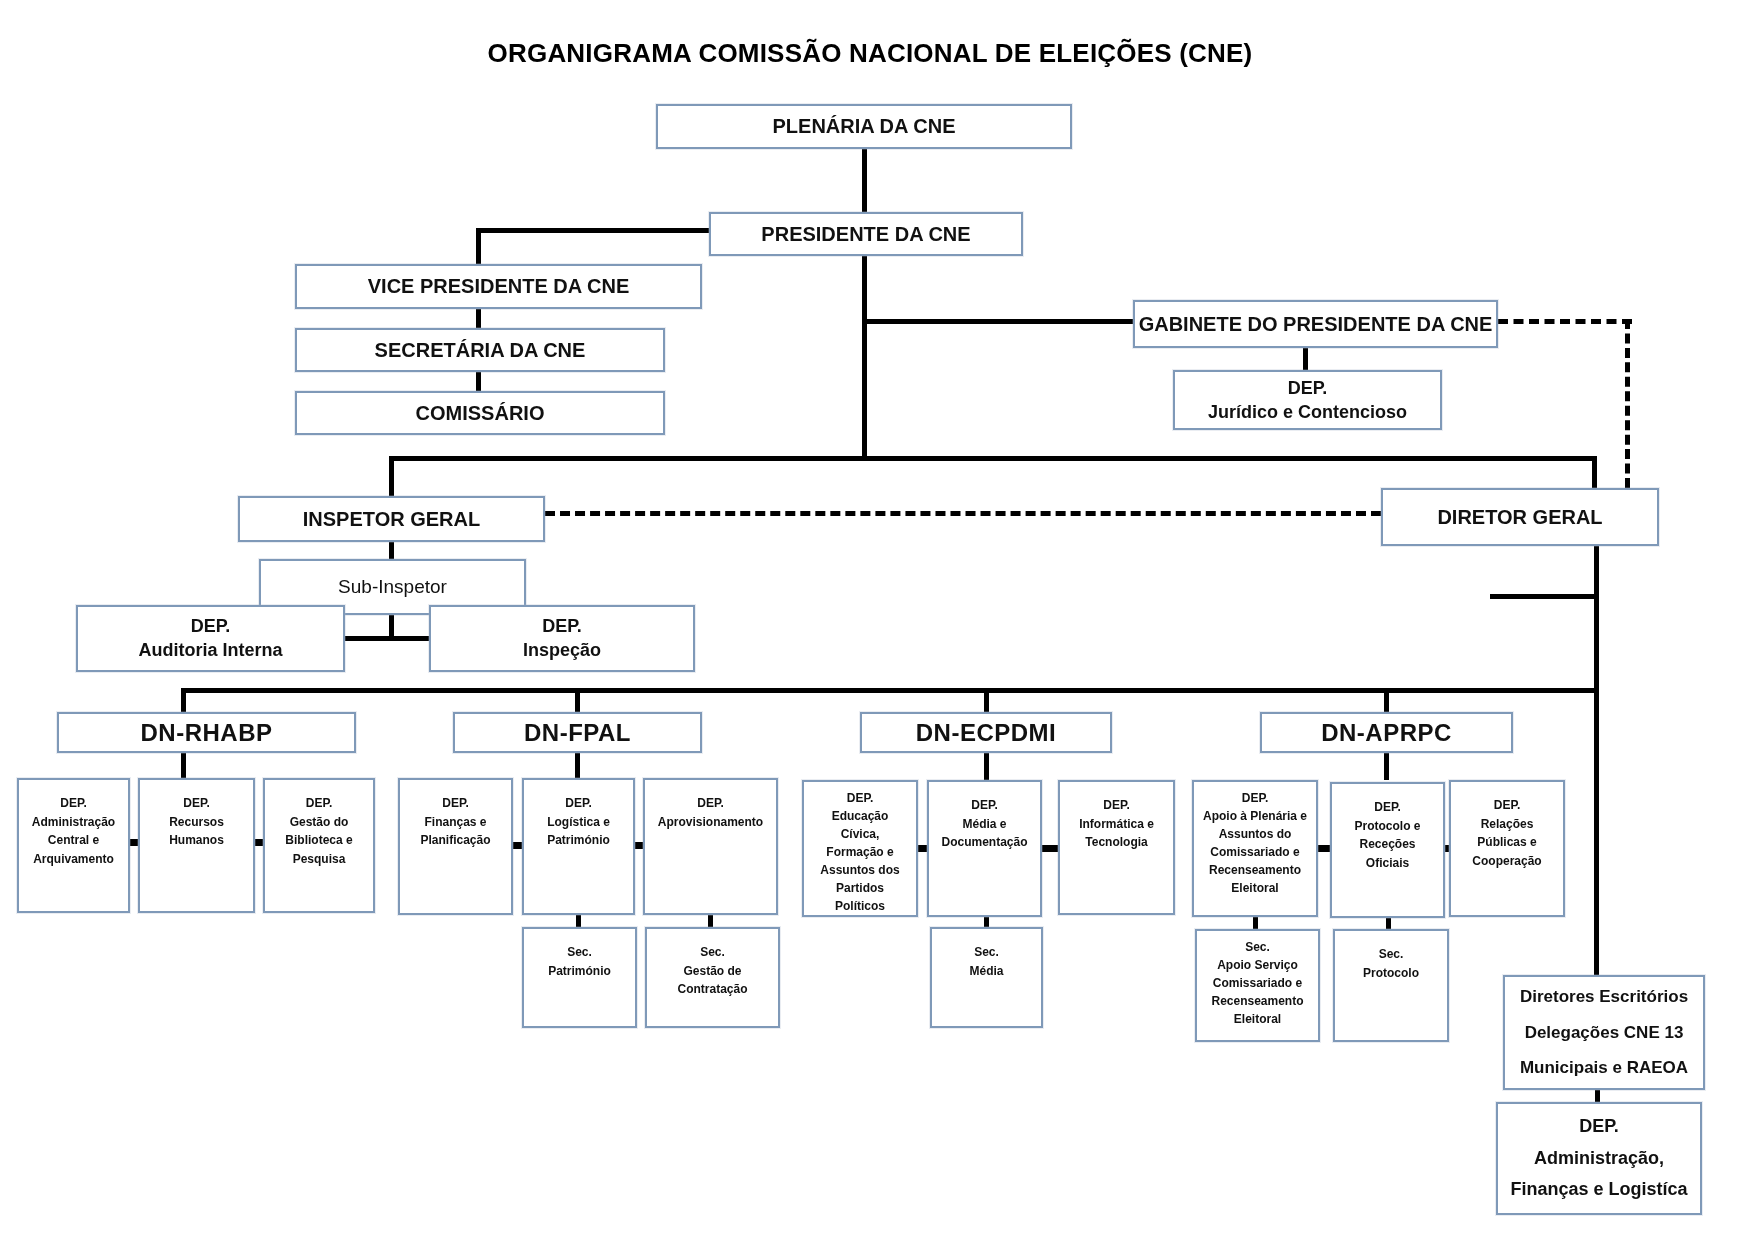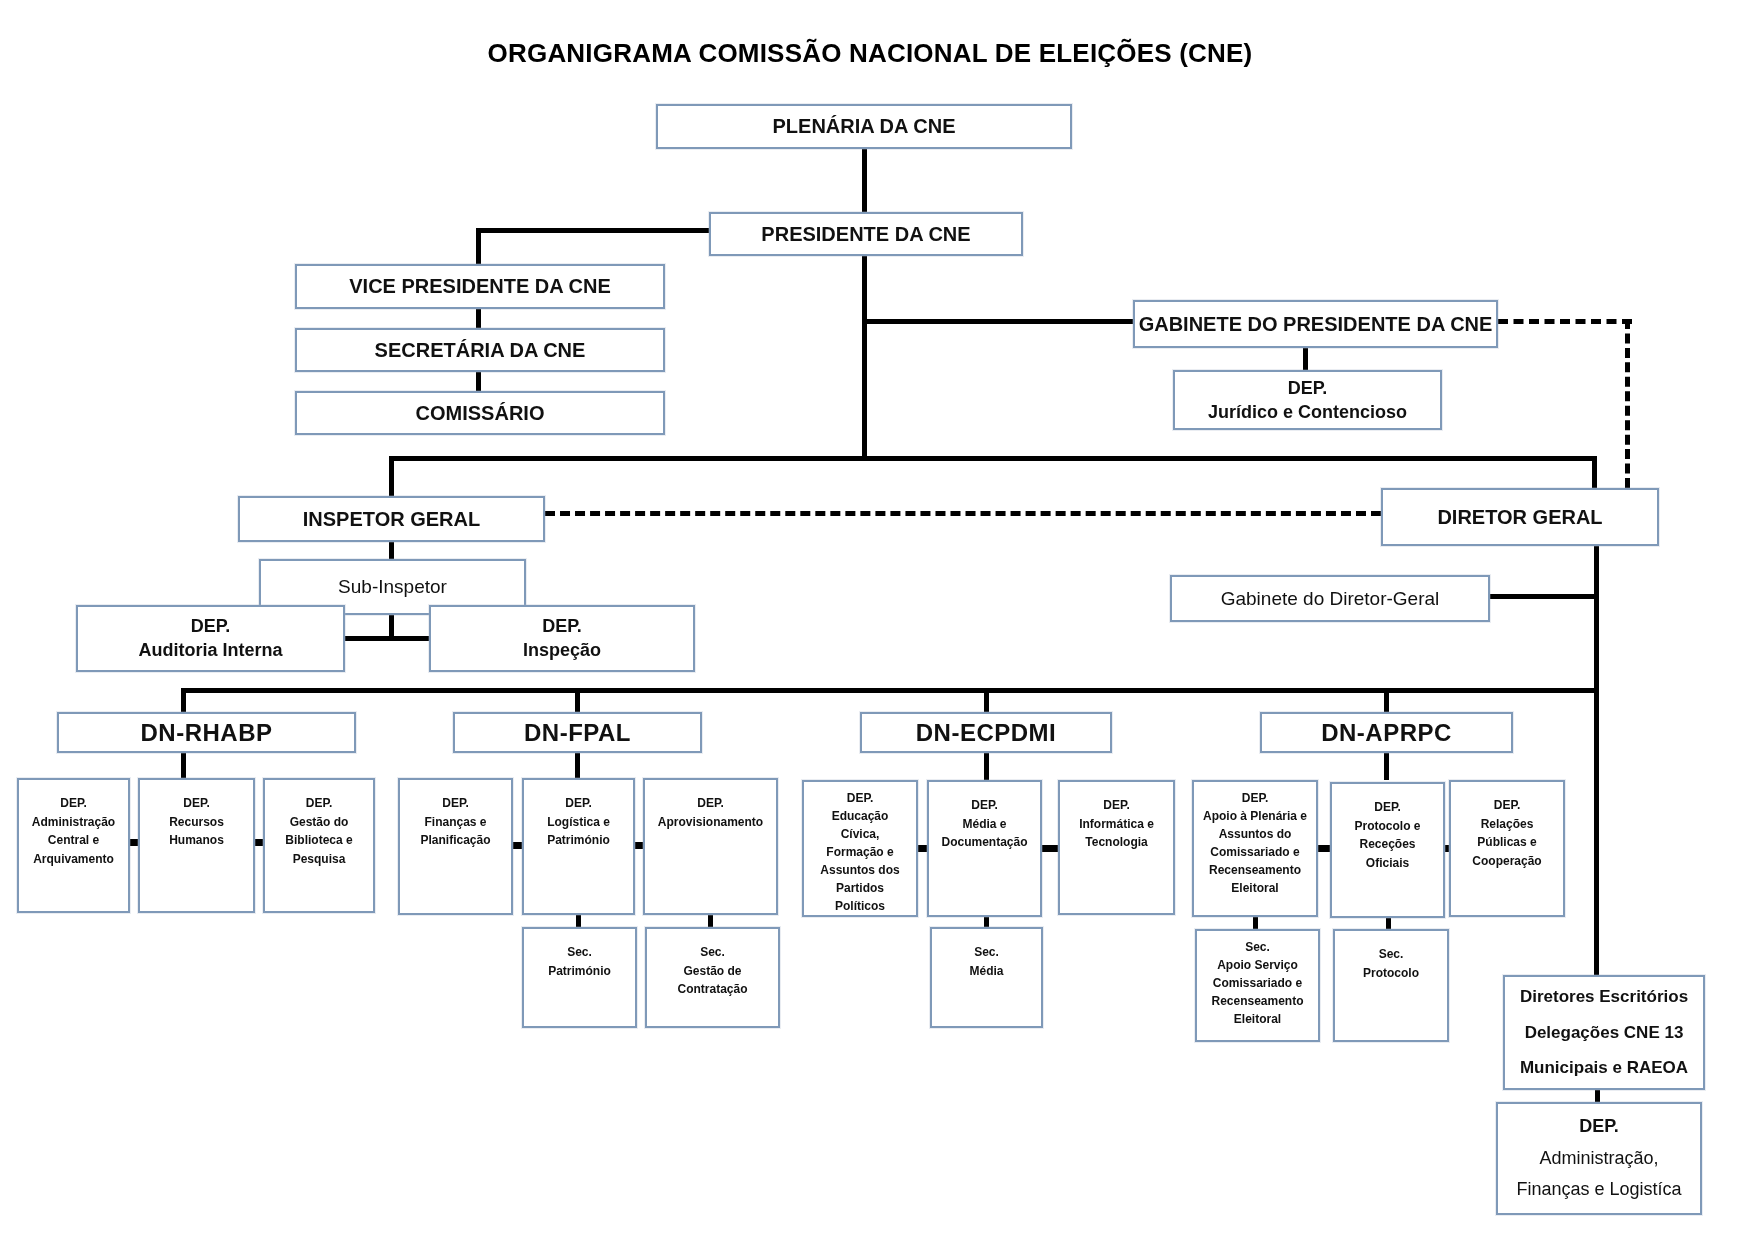--- a/index.html
+++ b/index.html
@@ -35,21 +35,21 @@
     justify-content:flex-start; padding-top:14px;
     white-space:pre-line;
   }
   .small.tight { padding-top:7px; line-height:1.5; }
   .dirbox {
     font-weight:bold; font-size:17px; line-height:2.1;
     white-space:pre-line;
   }
   .depadm { font-size:18px; line-height:1.75; }
   .depadm .t { font-weight:bold; }
-  .depadm .s { font-weight:normal; white-space:pre-line; }
+  .depadm .s { font-weight:bold; white-space:pre-line; }
   .hline  { position:absolute; height:5px; background:#000; }
   .hline2 { position:absolute; height:7px; background:#000; }
   .vline  { position:absolute; width:5px;  background:#000; }
   .dashh  { position:absolute; height:0; border-top:5px dashed #000; }
   .dashv  { position:absolute; width:0;  border-left:5px dashed #000; }
 </style>
 </head>
 <body>
 
 <div class="canvas">
@@ -94,34 +94,33 @@
   <div class="hline2" style="left:1443px;top:845px;width:10px"></div>
   <div class="vline" style="left:576px;top:915px;height:12px"></div>
   <div class="vline" style="left:708px;top:915px;height:12px"></div>
   <div class="vline" style="left:984px;top:917px;height:10px"></div>
   <div class="vline" style="left:1253px;top:917px;height:12px"></div>
   <div class="vline" style="left:1386px;top:918px;height:11px"></div>
   <div class="vline" style="left:1595px;top:1090px;height:12px"></div>
 
   <div class="box big" style="left:656px;top:104px;width:416px;height:45px">PLENÁRIA DA CNE</div>
   <div class="box big" style="left:709px;top:212px;width:314px;height:44px">PRESIDENTE DA CNE</div>
-  <div class="box big" style="left:295px;top:264px;width:370px;height:45px">VICE PRESIDENTE DA CNE</div>
+  <div class="box big" style="left:295px;top:264px;width:407px;height:45px">VICE PRESIDENTE DA CNE</div>
   <div class="box big" style="left:295px;top:328px;width:370px;height:44px">SECRETÁRIA DA CNE</div>
   <div class="box big" style="left:295px;top:391px;width:370px;height:44px">COMISSÁRIO</div>
   <div class="box big" style="left:1133px;top:300px;width:365px;height:48px">GABINETE DO PRESIDENTE DA CNE</div>
 
   <div class="box dep-lg" style="left:1173px;top:370px;width:269px;height:60px">
     <span class="t">DEP.</span>
     <span class="s">Jurídico e Contencioso</span>
   </div>
 
   <div class="box big" style="left:238px;top:496px;width:307px;height:46px">INSPETOR GERAL</div>
   <div class="box big" style="left:1381px;top:488px;width:278px;height:58px">DIRETOR GERAL</div>
   <div class="box reg" style="left:259px;top:559px;width:267px;height:56px">Sub-Inspetor</div>
-  <div class="box reg" style="left:1170px;top:575px;width:320px;height:47px">Gabinete do Diretor-Geral</div>
 
   <div class="box dep-lg" style="left:76px;top:605px;width:269px;height:67px">
     <span class="t">DEP.</span>
     <span class="s">Auditoria Interna</span>
   </div>
   <div class="box dep-lg" style="left:429px;top:605px;width:266px;height:67px">
     <span class="t">DEP.</span>
     <span class="s">Inspeção</span>
   </div>
 

